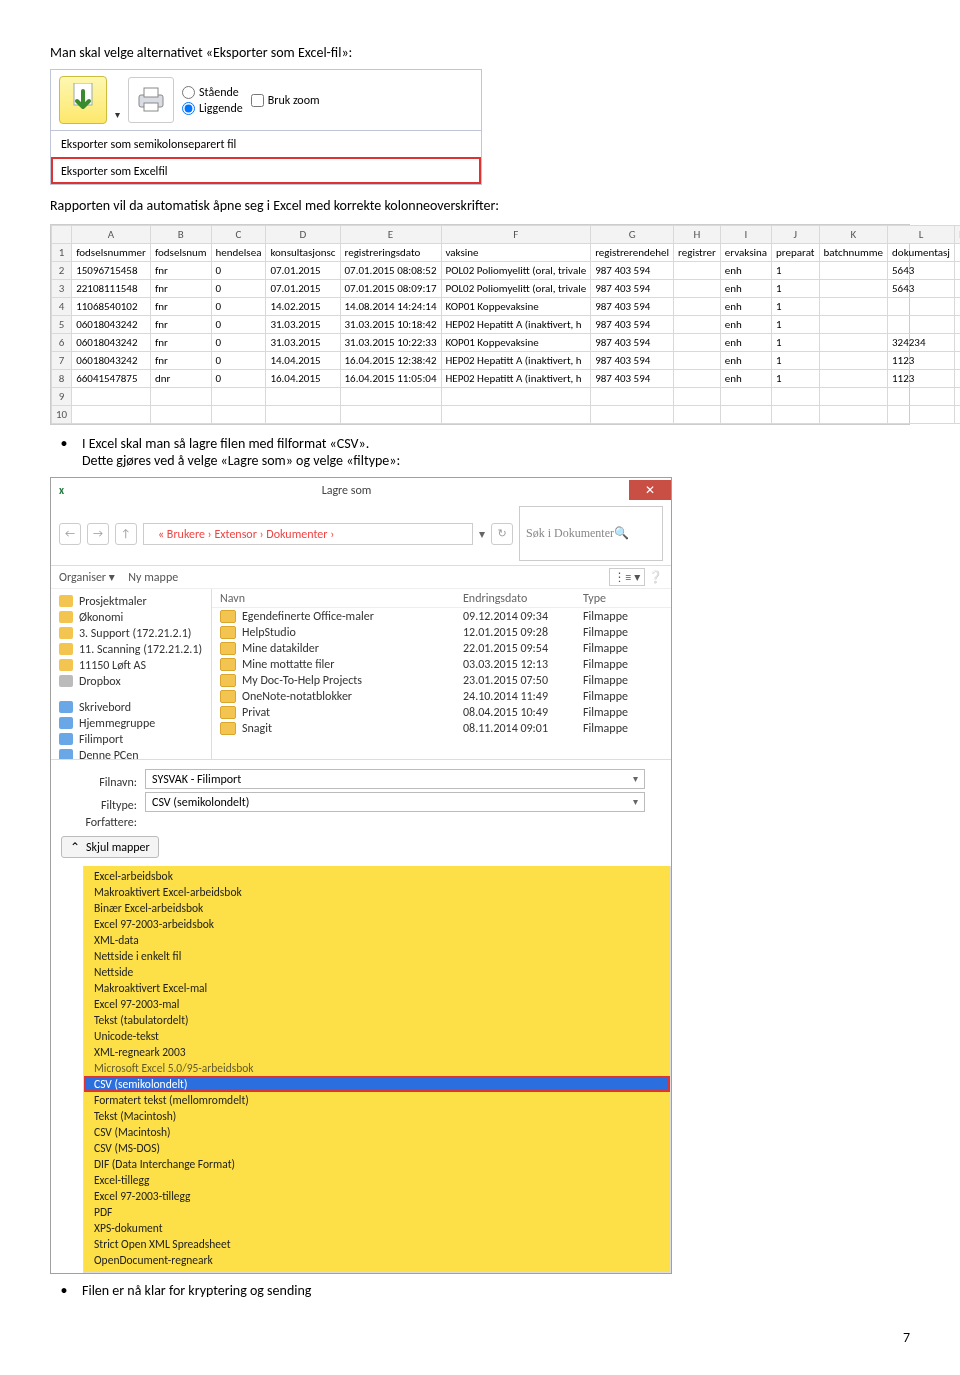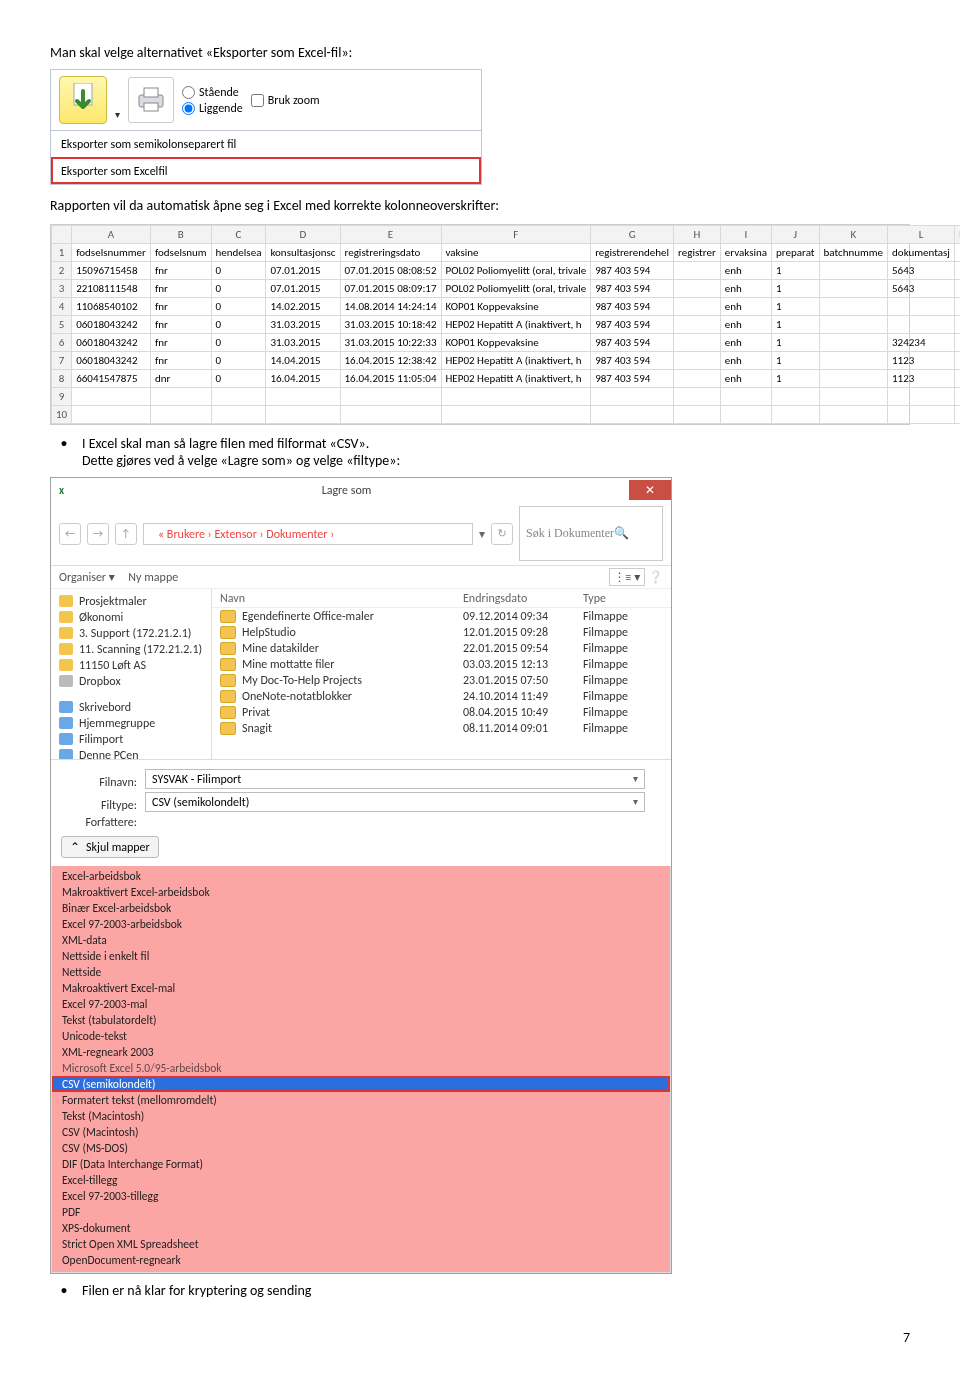--- a/index.html
+++ b/index.html
@@ -120,21 +120,22 @@
   .field-chev { color:#666; font-size:10px; }
   .btn-skjul {
     display:inline-flex; gap:6px; align-items:center;
     border:1px solid #bbb; padding:3px 8px; border-radius:3px; margin-top:4px;
     background:#f4f4f4;
   }
   .filetype-drop {
     margin-top:2px;
     border-left:1px solid #ddd; border-right:1px solid #ddd; border-bottom:1px solid #ddd;
     padding:2px 0 4px 0;
-    background:#fca5a5;
+    background:#fde047;
+    margin-left:32px;
   }
   .ft-item { padding:1px 10px; font-size:11.5px; color:#222; }
   .ft-item.sel {
     background:#2a6fdd; color:#fff; outline:2px solid #d33; outline-offset:-2px;
   }
   .ft-item.faded { opacity:.7; }
   .pagenum { text-align:right; margin-top:30px; font-size:14px;}
 </style>
 </head>
 <body>

